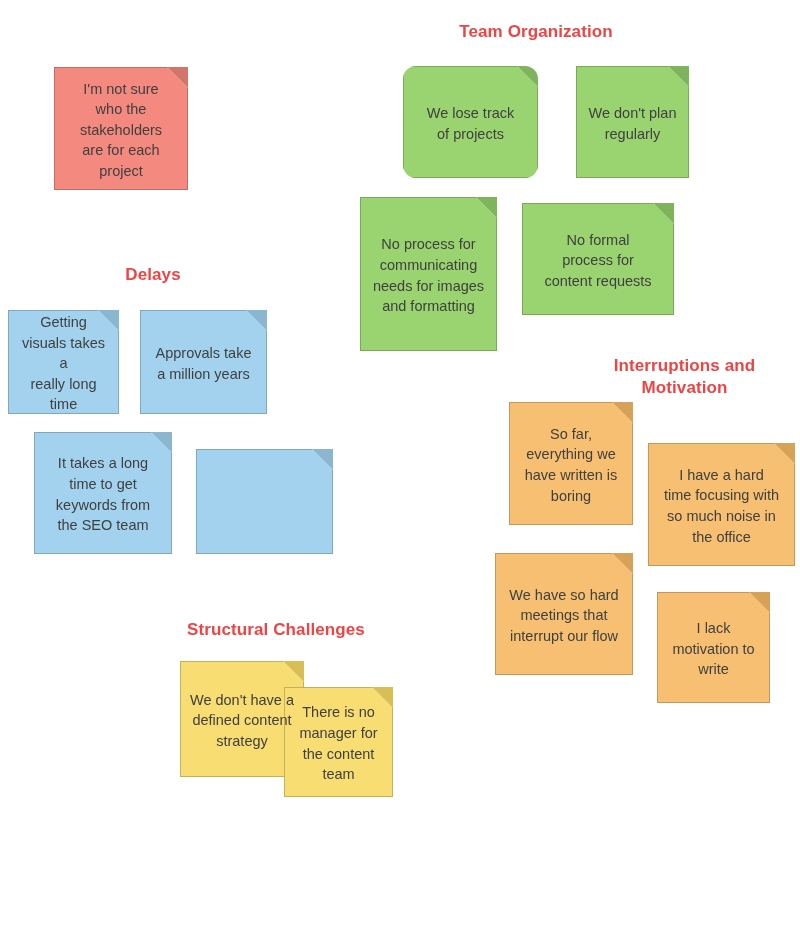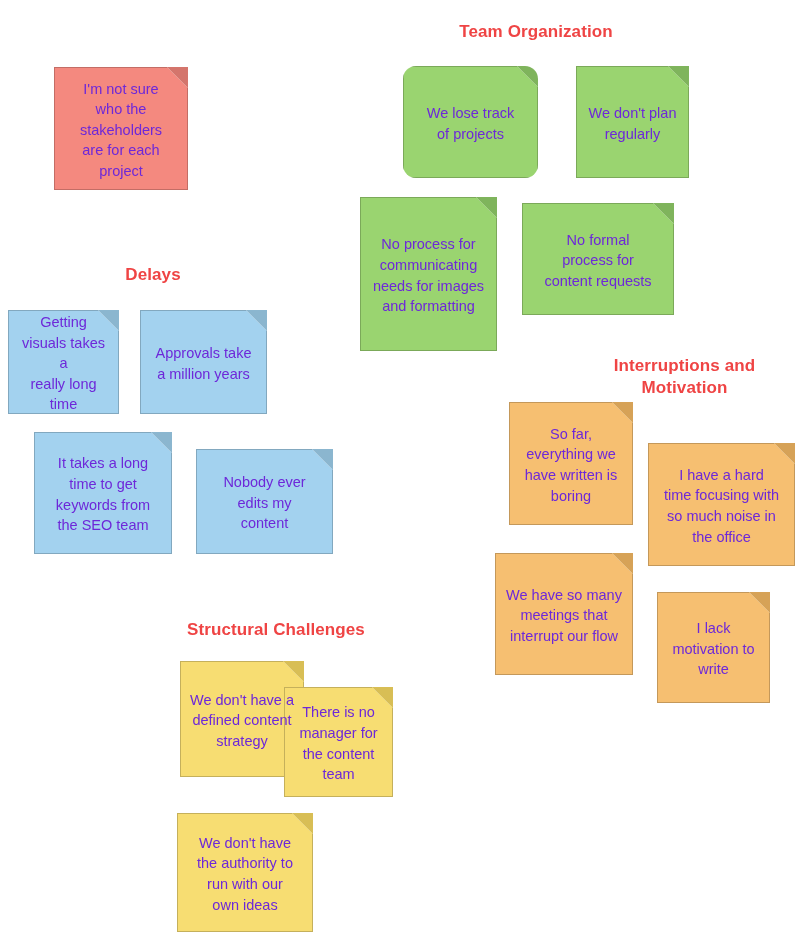--- a/index.html
+++ b/index.html
@@ -38,21 +38,21 @@
   }
 
   
   .note {
     position: absolute;
     box-sizing: border-box;
     display: flex;
     align-items: center;
     justify-content: center;
     text-align: center;
-    color: #6d28d9;
+    color: #404040;
     font-size: 14.5px;
     line-height: 1.42;
     padding: 12px 9px 9px 9px;
     overflow: hidden;
   }
   .note .note-text {
     position: relative;
     z-index: 3;
     display: block;
     white-space: pre-line;
@@ -173,23 +173,20 @@
   <div class="note blue" style="left:140px; top:310px; width:127px; height:104px;">
     <span class="note-body"></span>
     <span class="fold"></span>
     <span class="note-text">Approvals take
 a million years</span>
   </div>
 
   <div class="note blue" style="left:196px; top:449px; width:137px; height:105px;">
     <span class="note-body"></span>
     <span class="fold"></span>
-    <span class="note-text">Nobody ever
-edits my
-content</span>
   </div>
 
   <h2 class="group-title" style="left:596px; top:355px; width:177px;">Interruptions and
 Motivation</h2>
 
   <div class="note orange" style="left:509px; top:402px; width:124px; height:123px;">
     <span class="note-body"></span>
     <span class="fold"></span>
     <span class="note-text">So far,
 everything we
@@ -202,21 +199,21 @@
     <span class="fold"></span>
     <span class="note-text">I have a hard
 time focusing with
 so much noise in
 the office</span>
   </div>
 
   <div class="note orange" style="left:495px; top:553px; width:138px; height:122px;">
     <span class="note-body"></span>
     <span class="fold"></span>
-    <span class="note-text">We have so many
+    <span class="note-text">We have so hard
 meetings that
 interrupt our flow</span>
   </div>
 
   <div class="note orange" style="left:657px; top:592px; width:113px; height:111px;">
     <span class="note-body"></span>
     <span class="fold"></span>
     <span class="note-text">I lack
 motivation to
 write</span>
@@ -234,22 +231,14 @@
 
   <div class="note yellow" style="left:284px; top:687px; width:109px; height:110px;">
     <span class="note-body"></span>
     <span class="fold"></span>
     <span class="note-text">There is no
 manager for
 the content
 team</span>
   </div>
 
-  <div class="note yellow" style="left:177px; top:813px; width:136px; height:119px;">
-    <span class="note-body"></span>
-    <span class="fold"></span>
-    <span class="note-text">We don't have
-the authority to
-run with our
-own ideas</span>
-  </div>
 
 </div>
 
 </body></html>

